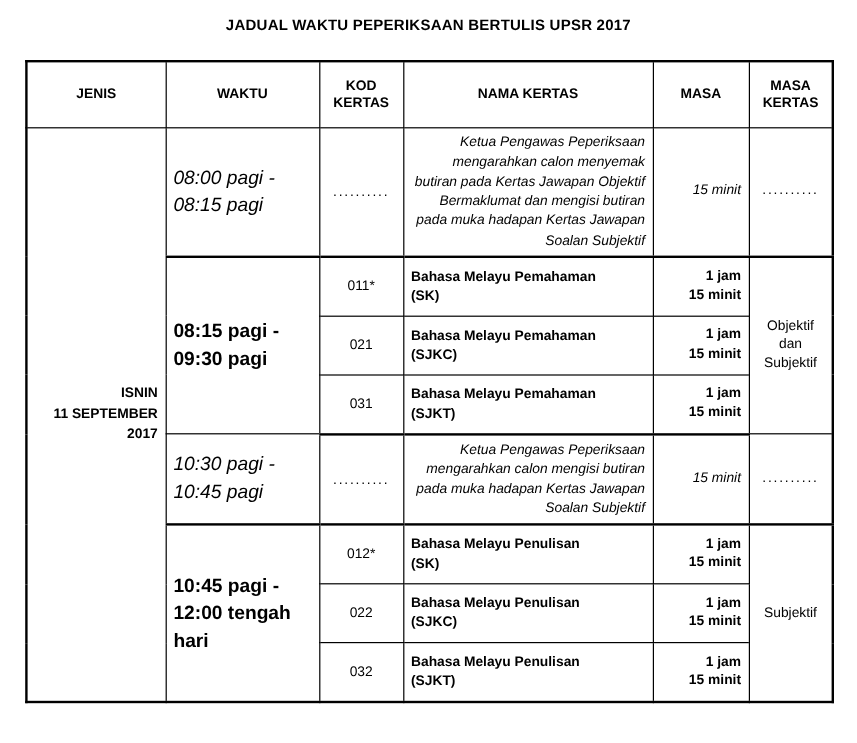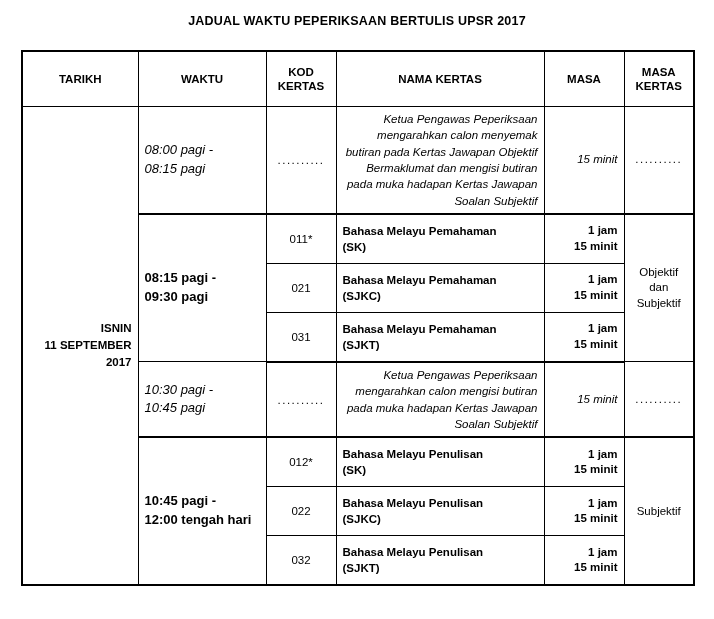--- a/index.html
+++ b/index.html
@@ -55,21 +55,21 @@
   col.c-masa     { width: 80px; }
   col.c-jenis    { width: 70px; }
 
   td.tarikh {
     text-align: right;
     font-size: 11.5px;
     font-weight: bold;
     line-height: 1.5;
   }
   td.waktu {
-    font-size: 13px;
+    font-size: 16px;
     font-weight: bold;
     line-height: 1.45;
     padding-left: 10px;
   }
   td.waktu.italic {
     font-style: italic;
     font-weight: normal;
   }
   td.kod {
     text-align: center;
@@ -125,21 +125,21 @@
     <colgroup>
       <col class="c-tarikh">
       <col class="c-waktu">
       <col class="c-kod">
       <col class="c-nama">
       <col class="c-masa">
       <col class="c-jenis">
     </colgroup>
     <thead>
       <tr>
-        <th>TARIKH</th>
+        <th>JENIS</th>
         <th>WAKTU</th>
         <th>
           <span>KOD</span><br>
           <span>KERTAS</span>
         </th>
         <th>NAMA KERTAS</th>
         <th>MASA</th>
         <th>
           <span>MASA</span><br>
           <span>KERTAS</span>

